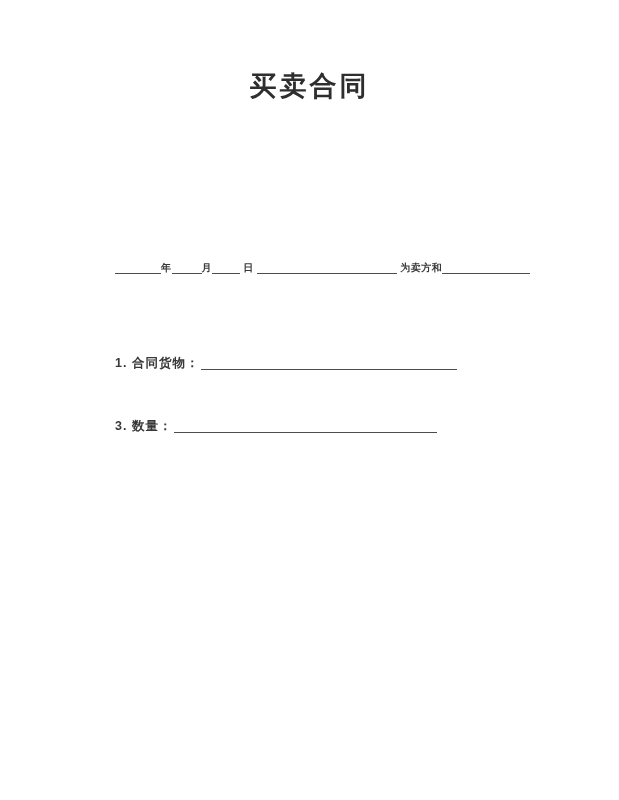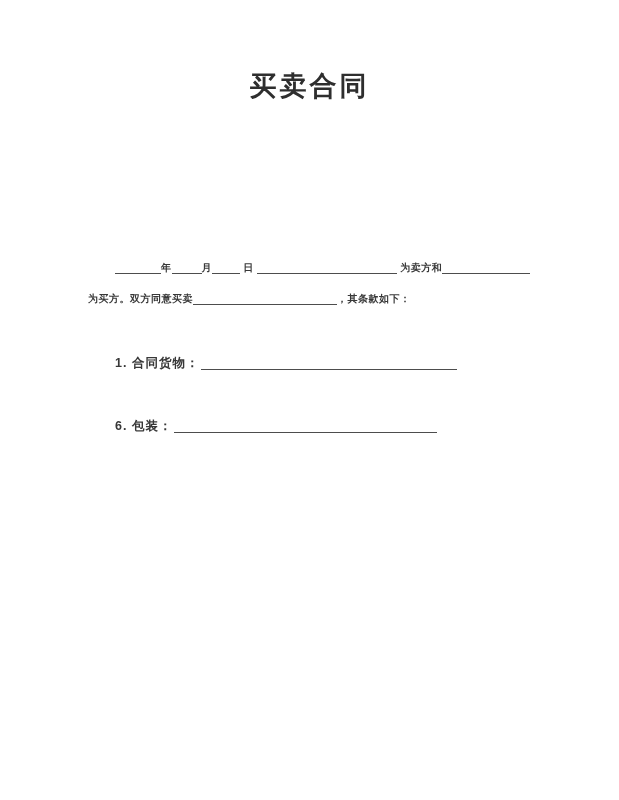--- a/index.html
+++ b/index.html
@@ -71,20 +71,19 @@
   }
 </style>
 </head>
 <body>
 
 <div class="page">
   <h1 class="doc-title">买卖合同</h1>
 
   <div class="intro" id="intro">
       <div class="intro-line" style="padding-left: 27px;"><span class="blank" style="width: 46px;"></span><span class="seg-text">年</span><span class="blank" style="width: 30px;"></span><span class="seg-text">月</span><span class="blank" style="width: 28px;"></span><span class="seg-text"> 日 </span><span class="blank" style="width: 140px;"></span><span class="seg-text"> 为卖方和</span><span class="blank" style="width: 88px;"></span></div>
-      <div class="intro-line"><span class="seg-text">为买方。双方同意买卖</span><span class="blank" style="width: 144px;"></span><span class="seg-text">，其条款如下：</span></div>
     </div>
 
   <div class="items" id="items">
       <div class="item-row"><span class="item-label">1. 合同货物：</span><span class="blank" style="width: 256px;"></span></div>
-      <div class="item-row"><span class="item-label">6. 包装：</span><span class="blank" style="width: 263px;"></span></div>
+      <div class="item-row"><span class="item-label">3. 数量：</span><span class="blank" style="width: 263px;"></span></div>
     </div>
 </div>
 
 </body></html>

